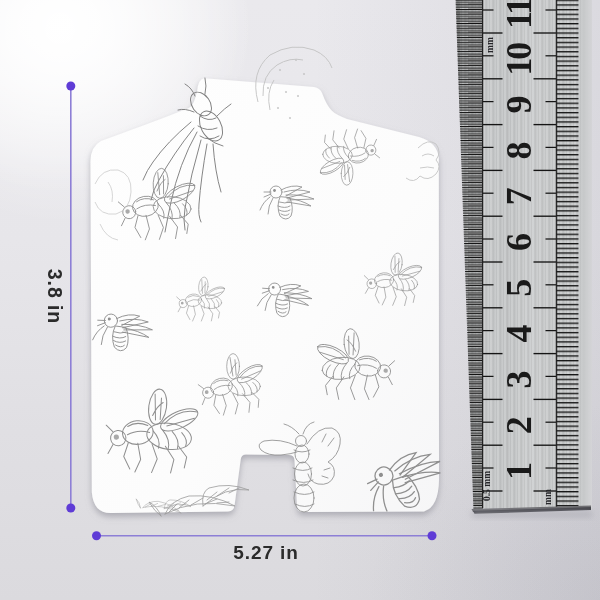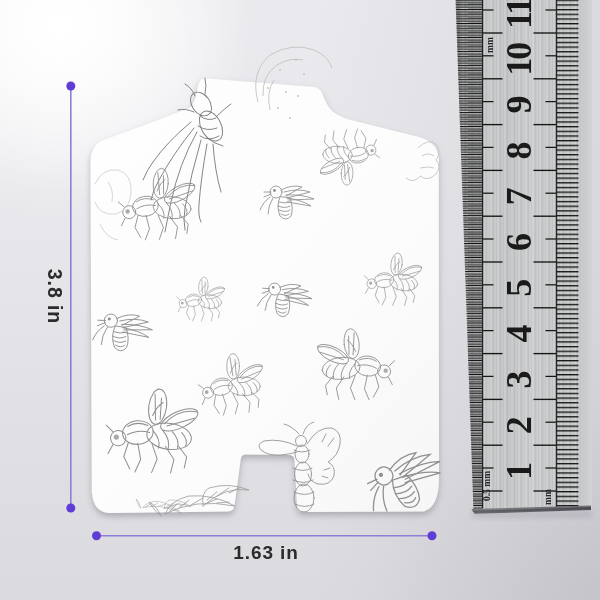--- a/index.html
+++ b/index.html
@@ -353,14 +353,14 @@
  <line x1="70.8" y1="86" x2="70.8" y2="508" stroke="#8d7fd6" stroke-width="1.6"></line>
  <circle cx="70.8" cy="86" r="4.5" fill="#5f3cd6"></circle>
  <circle cx="70.8" cy="508" r="4.5" fill="#5f3cd6"></circle>
  <line x1="96.5" y1="535.7" x2="432" y2="535.7" stroke="#8d7fd6" stroke-width="1.6"></line>
  <circle cx="96.5" cy="535.7" r="4.5" fill="#5f3cd6"></circle>
  <circle cx="432" cy="535.7" r="4.5" fill="#5f3cd6"></circle>
 </g>
 </svg>
 
 <div class="dim" style="left:0px;top:284.5px;width:109px;text-align:center;transform:rotate(90deg);font-size:19.5px;">3.8 in</div>
-<div class="dim" style="left:206px;top:542px;width:120px;text-align:center;">1.63 in</div>
+<div class="dim" style="left:206px;top:542px;width:120px;text-align:center;">5.27 in</div>
 </div>
 
 </body></html>

